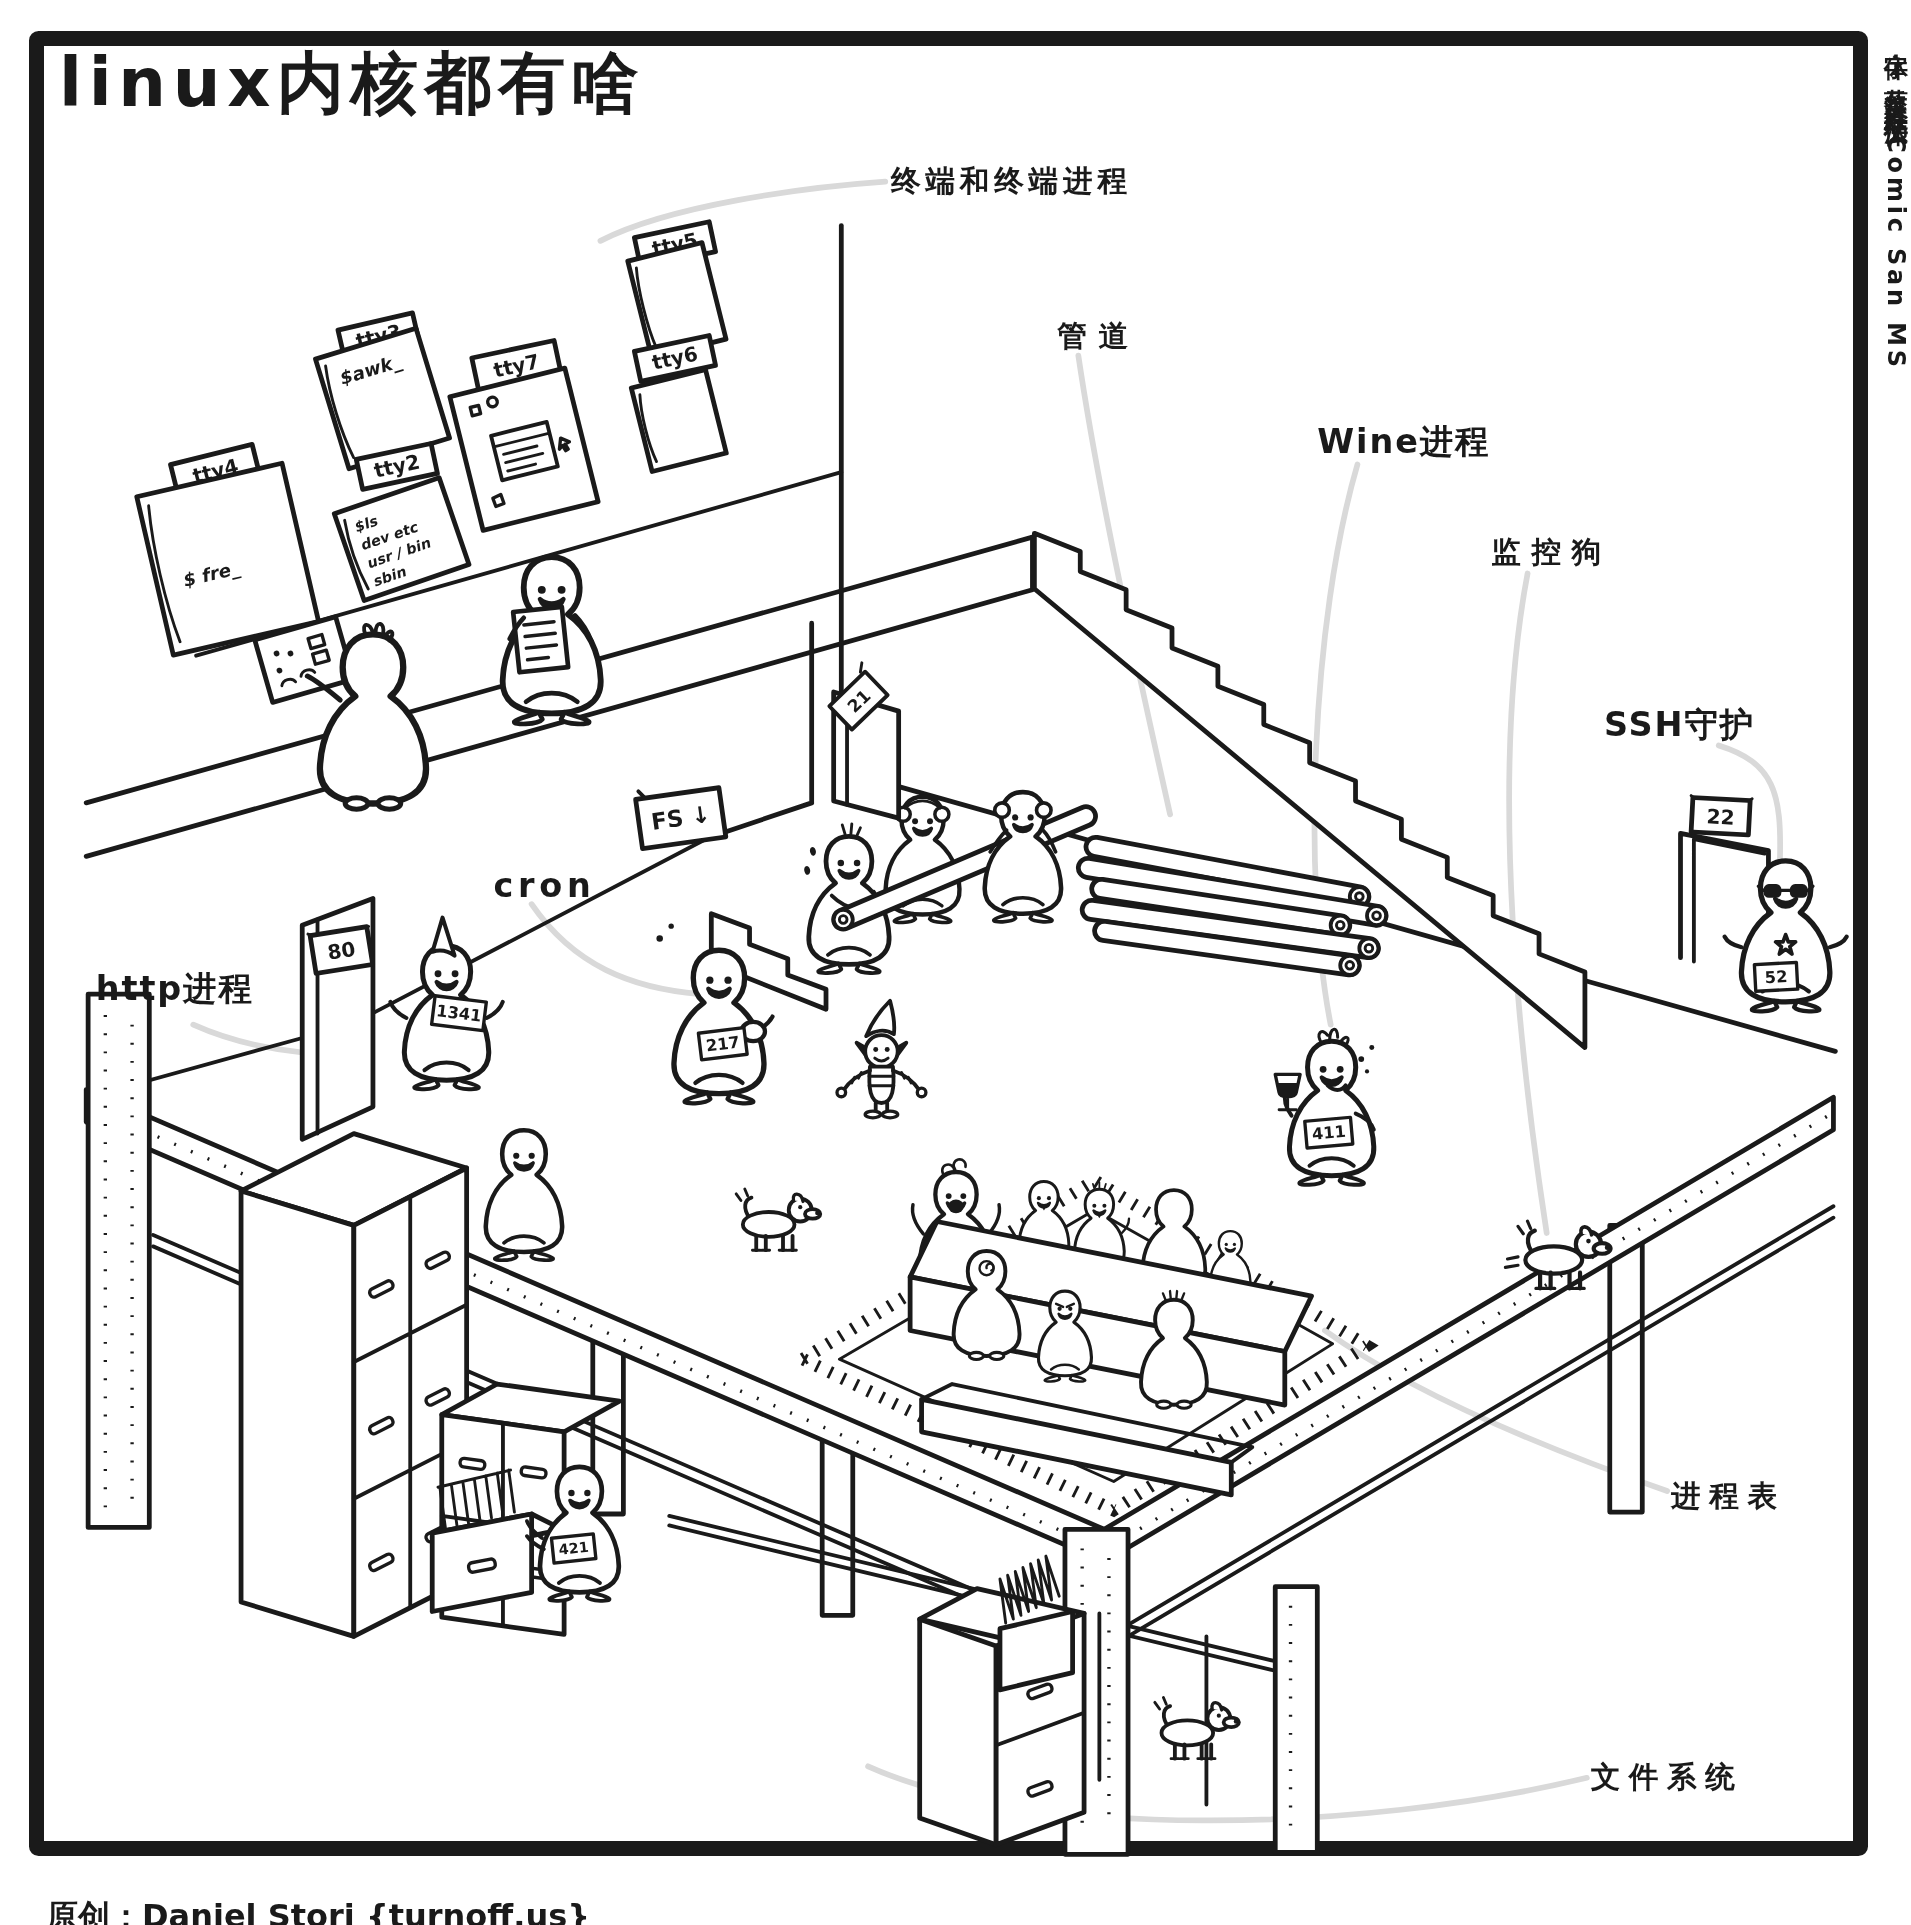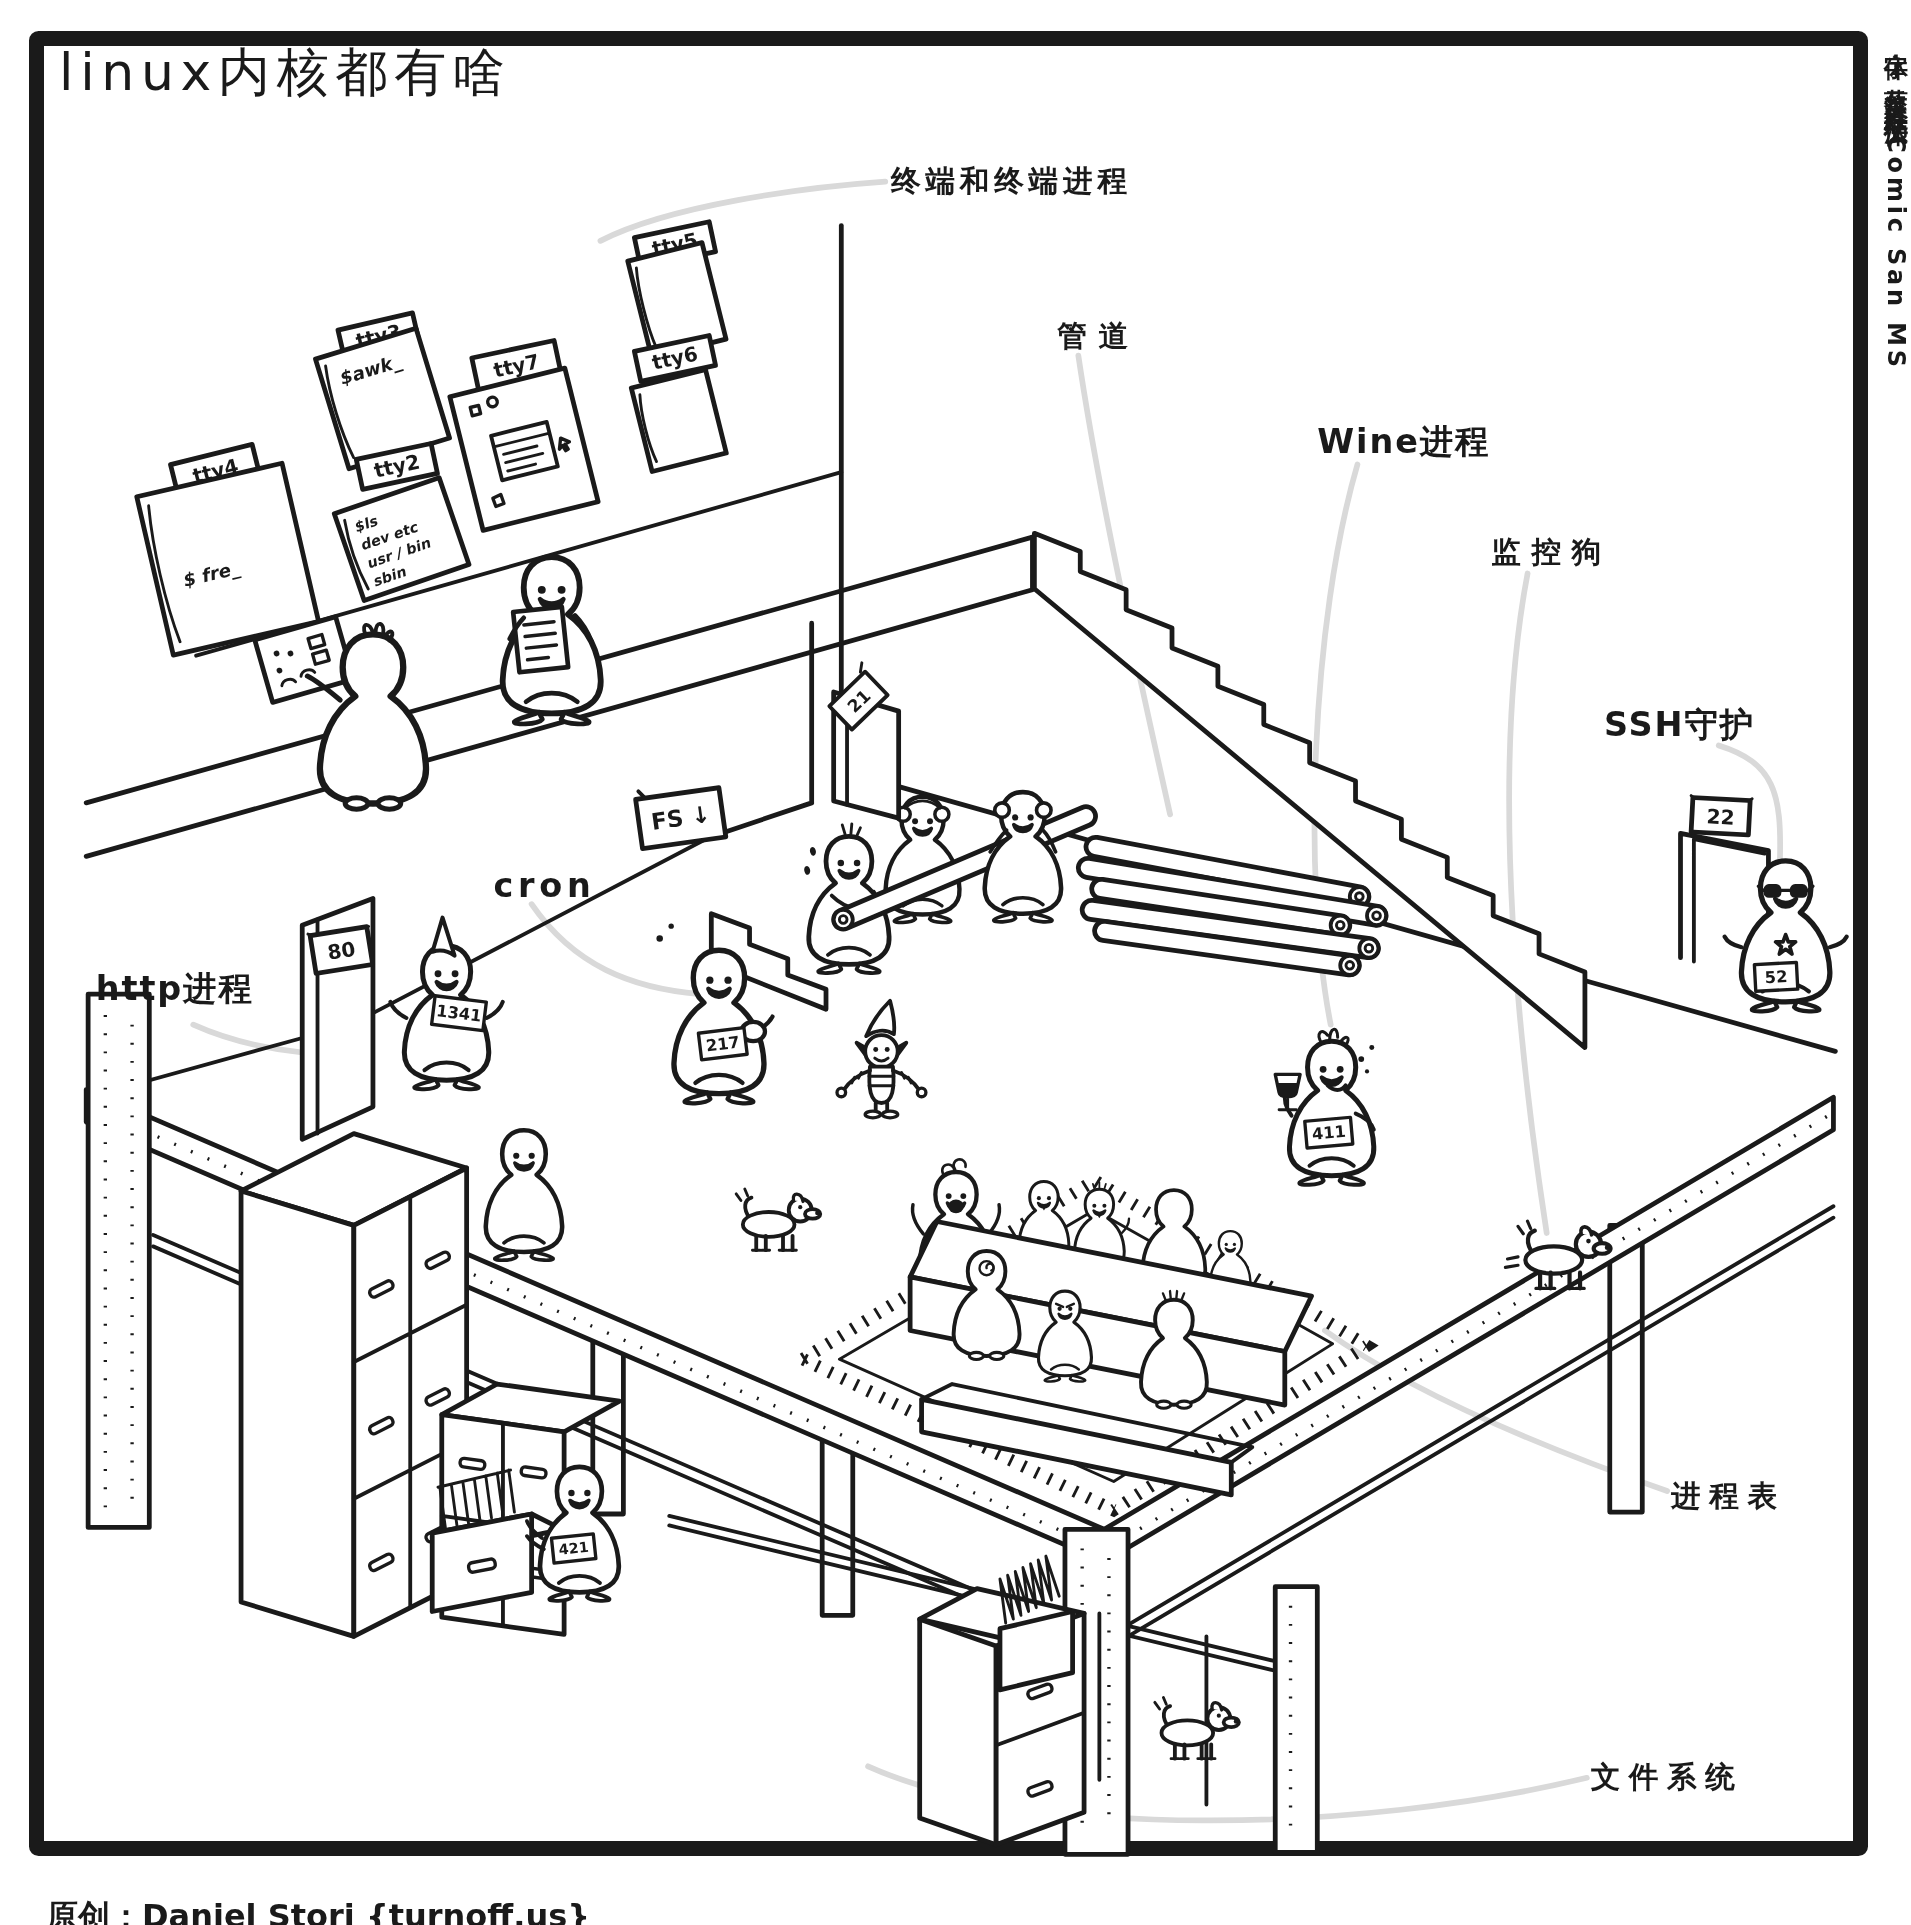--- a/index.html
+++ b/index.html
@@ -1,21 +1,21 @@
 <!DOCTYPE html>
 <html style="--ink: #1a1a1a; --leader: #d9d9d9; --paper: #ffffff;"><head>
 <meta charset="utf-8">
 <style>
   :root{ --ink:#1a1a1a; --leader:#d9d9d9; --paper:#ffffff; }
   html,body{margin:0;padding:0;background:#fff;}
   .canvas{position:relative;width:1912px;height:1925px;background:var(--paper);
           font-family:"DejaVu Sans",sans-serif;color:var(--ink);overflow:hidden;}
   .frame{position:absolute;left:29px;top:31px;width:1809px;height:1795px;
          border:15.3px solid var(--ink);border-radius:9.6px;}
-  .title{position:absolute;left:59px;top:38px;font-size:52px;font-weight:400;
+  .title{position:absolute;left:59px;top:38px;font-size:67px;font-weight:700;
          letter-spacing:6.7px;white-space:nowrap;}
   .fontnote{position:absolute;left:1872px;top:34px;width:40px;height:631px;
             writing-mode:vertical-rl;font-size:24px;font-weight:600;letter-spacing:3.8px;}
   .footer{position:absolute;left:46px;top:1864px;width:1837px;display:flex;
           justify-content:space-between;font-size:32px;font-weight:700;margin-top:31px;}
   svg{position:absolute;left:0;top:0;}
   .k{stroke:var(--ink);fill:none;stroke-width:5;stroke-linecap:round;stroke-linejoin:round;}
   .k3{stroke-width:3;} .k4{stroke-width:4;}
   .kw{stroke:var(--ink);fill:var(--paper);stroke-width:5;stroke-linecap:round;stroke-linejoin:round;}
   .kw4{stroke-width:4;} .kw3{stroke-width:3.5;}

